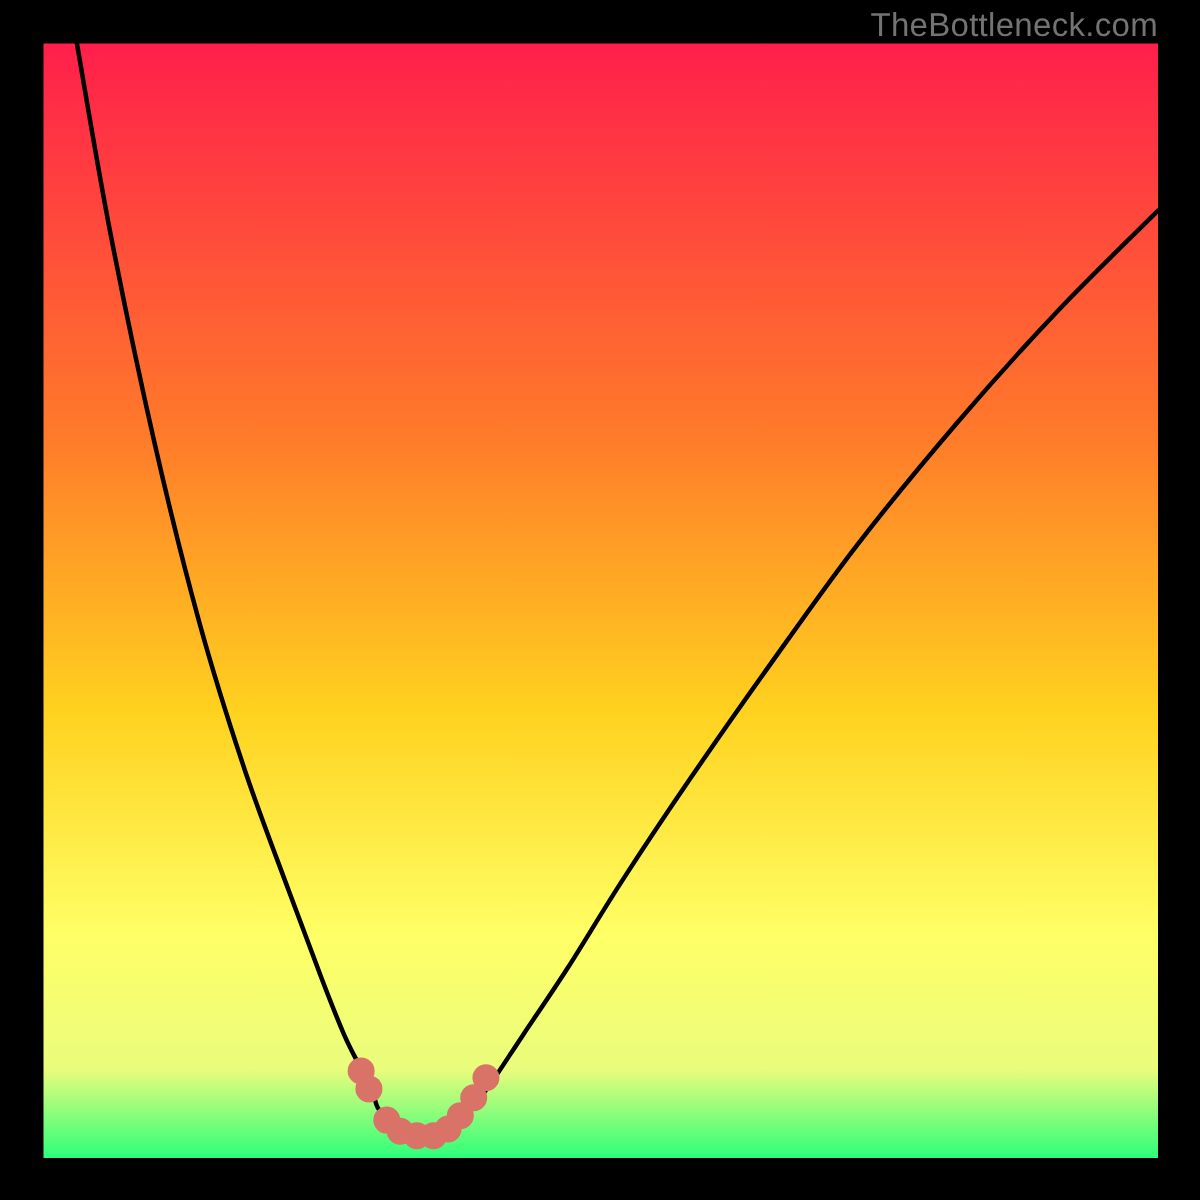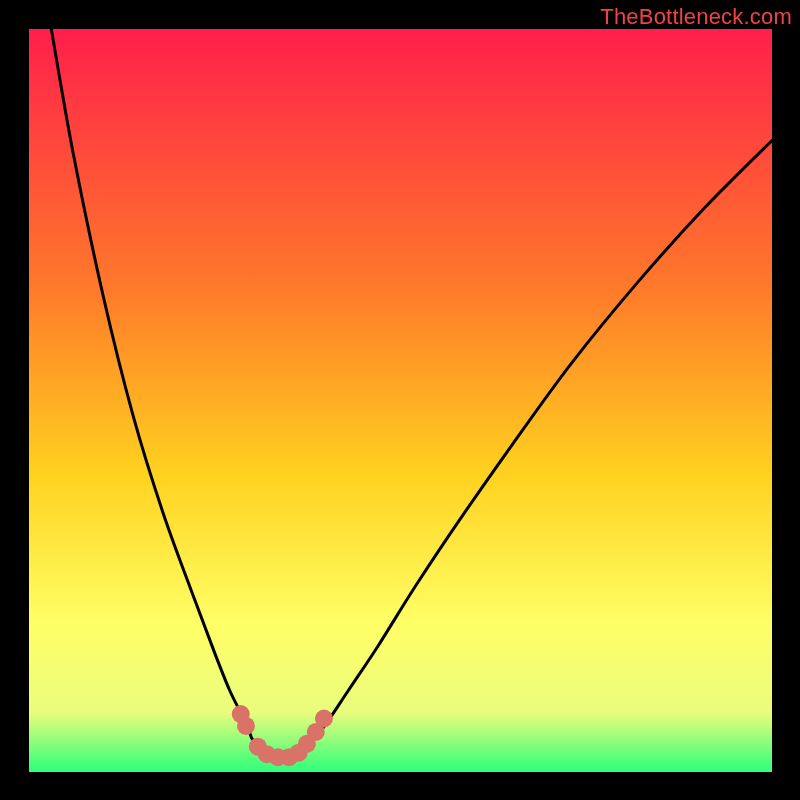--- a/index.html
+++ b/index.html
@@ -14,22 +14,22 @@
   .frame {
     position: absolute;
     left: 0;
     top: 0;
     width: 800px;
     height: 800px;
   }
   .watermark {
     position: absolute;
     top: 4px;
-    right: 8px;
-    color: #ef4444;
+    right: 28px;
+    color: #737373;
     font-size: 22px;
     font-weight: 500;
     letter-spacing: 0.2px;
     z-index: 10;
   }
   svg {
     display: block;
   }
 </style>
 </head>

